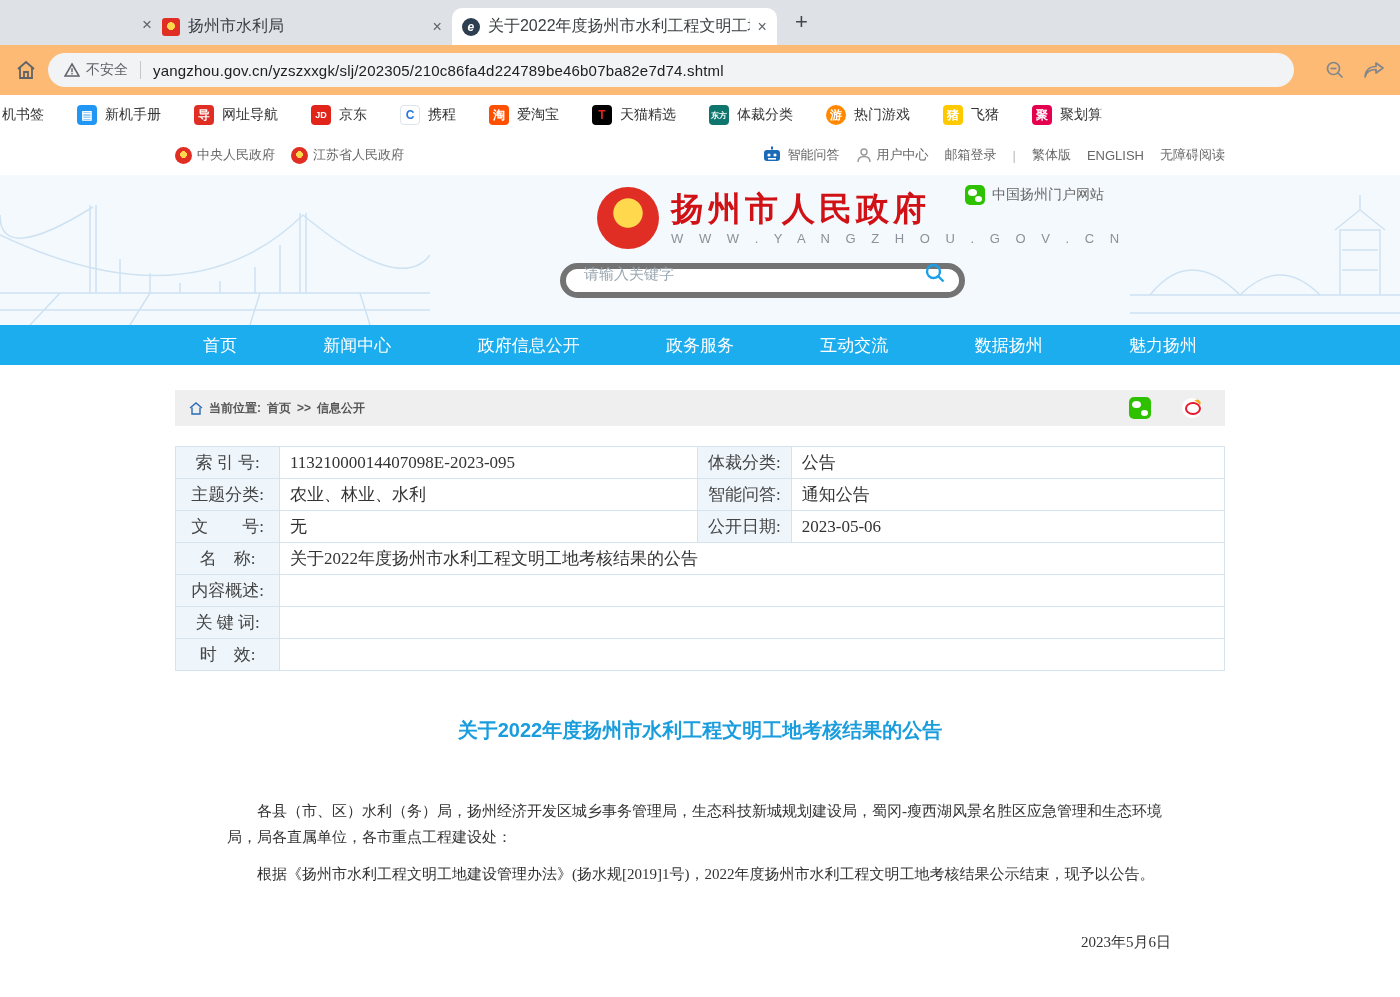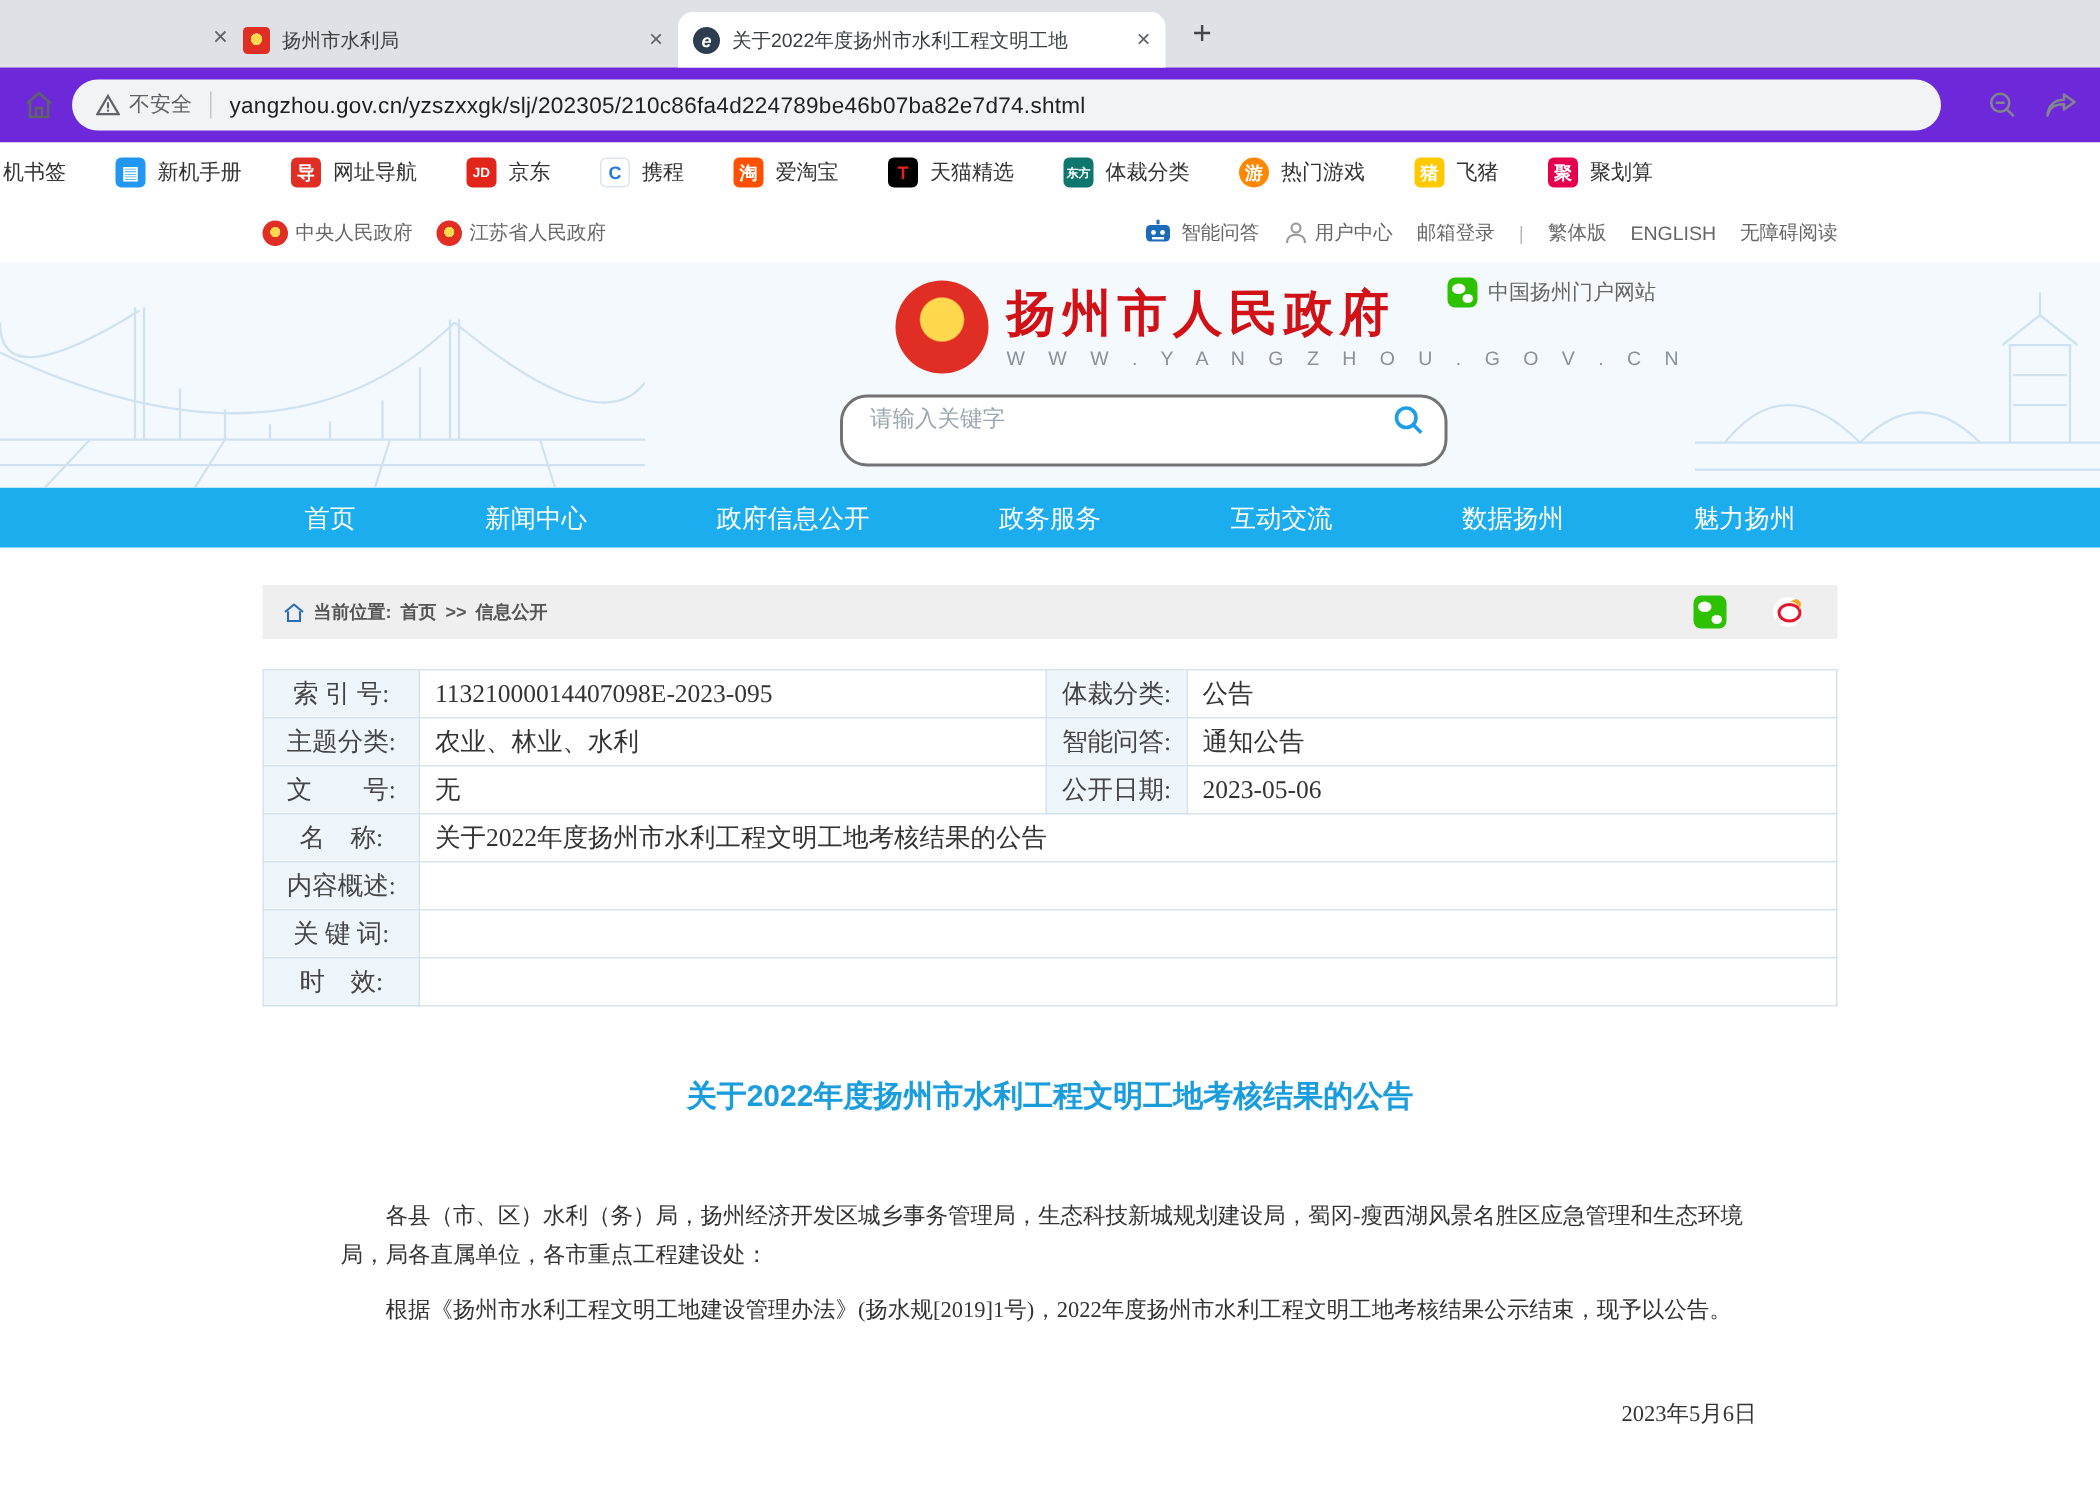--- a/index.html
+++ b/index.html
@@ -3,28 +3,28 @@
 <meta charset="utf-8">
 <style>
   * { box-sizing: border-box; margin: 0; padding: 0; }
   html,body { width:1400px; height:997px; overflow:hidden; background:#fff;
               font-family:"Liberation Sans",sans-serif; }
 
   
   .tabstrip { height:45px; background:#dee1e6; display:flex; align-items:flex-end; }
   .ghost-close { margin-left:142px; margin-bottom:10px; color:#5f6368; font-size:17px; cursor:default; }
   .tab { height:37px; display:flex; align-items:center; padding:0 10px; width:300px; }
-  .tab .title { flex:1; font-size:13px; color:#3c4043; white-space:nowrap; overflow:hidden; margin:0 8px; }
+  .tab .title { flex:1; font-size:16px; color:#3c4043; white-space:nowrap; overflow:hidden; margin:0 8px; }
   .tab .x { color:#5f6368; font-size:16px; }
   .tab.active { width:325px; background:#fff; border-radius:10px 10px 0 0; }
   .fav-emblem { width:18px; height:18px; border-radius:3px; background:radial-gradient(circle at 50% 45%, #ffd84d 0 28%, #e02e24 30%); display:inline-flex; align-items:center; justify-content:center; color:#ffd84d; font-size:9px; flex:none; }
   .fav-dark { width:18px; height:18px; border-radius:50%; background:#2c3e50; color:#fff; display:inline-flex; align-items:center; justify-content:center; font-size:12px; font-style:italic; font-weight:bold; flex:none; }
   .newtab { font-size:22px; color:#44474a; margin:0 0 12px 18px; line-height:1; }
 
-  .toolbar { height:50px; background:#6d28d9; display:flex; align-items:center; padding:0 14px; }
+  .toolbar { height:50px; background:#fdba74; display:flex; align-items:center; padding:0 14px; }
   .home-ico { flex:none; margin-right:10px; }
   .addressbar { flex:1; height:34px; background:#f1f3f4; border-radius:17px; display:flex; align-items:center; padding:0 16px; margin-right:14px; }
   .sec-warn { display:flex; align-items:center; gap:6px; color:#5f6368; font-size:14px; }
   .addr-sep { width:1px; height:18px; background:#c4c7cb; margin:0 12px; }
   .url { font-size:15px; color:#202124; letter-spacing:.2px; }
   .tool-ico { margin-left:16px; flex:none; }
 
   .bookmarks { height:40px; background:#fff; display:flex; align-items:center; gap:33px; padding-left:2px; font-size:14px; color:#333; }
   .bm { display:flex; align-items:center; gap:8px; white-space:nowrap; }
   .bm-ico { width:20px; height:20px; border-radius:4px; display:inline-flex; align-items:center; justify-content:center; font-size:12px; font-weight:bold; flex:none; }
@@ -42,21 +42,21 @@
   .art { position:absolute; top:0; opacity:.85; }
   .art.left { left:0; } .art.right { right:0; }
   .logo-row { position:absolute; left:597px; top:12px; display:flex; align-items:center; gap:12px; }
   .emblem-big { width:62px; height:62px; border-radius:50%; background:radial-gradient(circle at 50% 42%, #ffd84d 0 30%, #e02e24 32%); display:flex; align-items:center; justify-content:center; color:#ffd84d; font-size:24px; }
   .site-name { font-size:33px; font-weight:bold; color:#d01217; letter-spacing:4px; line-height:1.15; }
   .site-url { font-size:13px; color:#8a9199; letter-spacing:6px; margin-top:3px; }
   .portal { position:absolute; left:965px; top:10px; display:flex; align-items:center; gap:7px; font-size:14px; color:#666; }
   .wechat-ico { width:20px; height:20px; border-radius:5px; background:#2dc100; position:relative; flex:none; }
   .wechat-ico:before { content:""; position:absolute; left:3px; top:4px; width:9px; height:7px; border-radius:50%; background:#fff; }
   .wechat-ico:after { content:""; position:absolute; right:3px; bottom:3px; width:7px; height:6px; border-radius:50%; background:#fff; }
-  .searchbox { position:absolute; left:560px; top:88px; width:405px; height:48px; background:#fff; border:2px solid #737373; border-radius:18px; display:flex; align-items:center; padding:0 12px 15px 18px; }
+  .searchbox { position:absolute; left:560px; top:88px; width:405px; height:35px; background:#fff; border:6px solid #737373; border-radius:18px; display:flex; align-items:center; padding:0 12px 15px 18px; }
   .searchbox input { flex:1; border:none; outline:none; font-size:15px; color:#333; background:transparent; font-family:"Liberation Sans",sans-serif; }
   .searchbox input::placeholder { color:#9aa7b1; }
 
   
   .mainnav { height:40px; background:#1cadee; }
   .mainnav-inner { width:1050px; margin:0 auto; height:100%; display:flex; align-items:center; justify-content:space-between; padding:0 28px; }
   .nav-item { color:#fff; font-size:17px; white-space:nowrap; }
 
   
   .content { width:1050px; margin:25px auto 0; }

